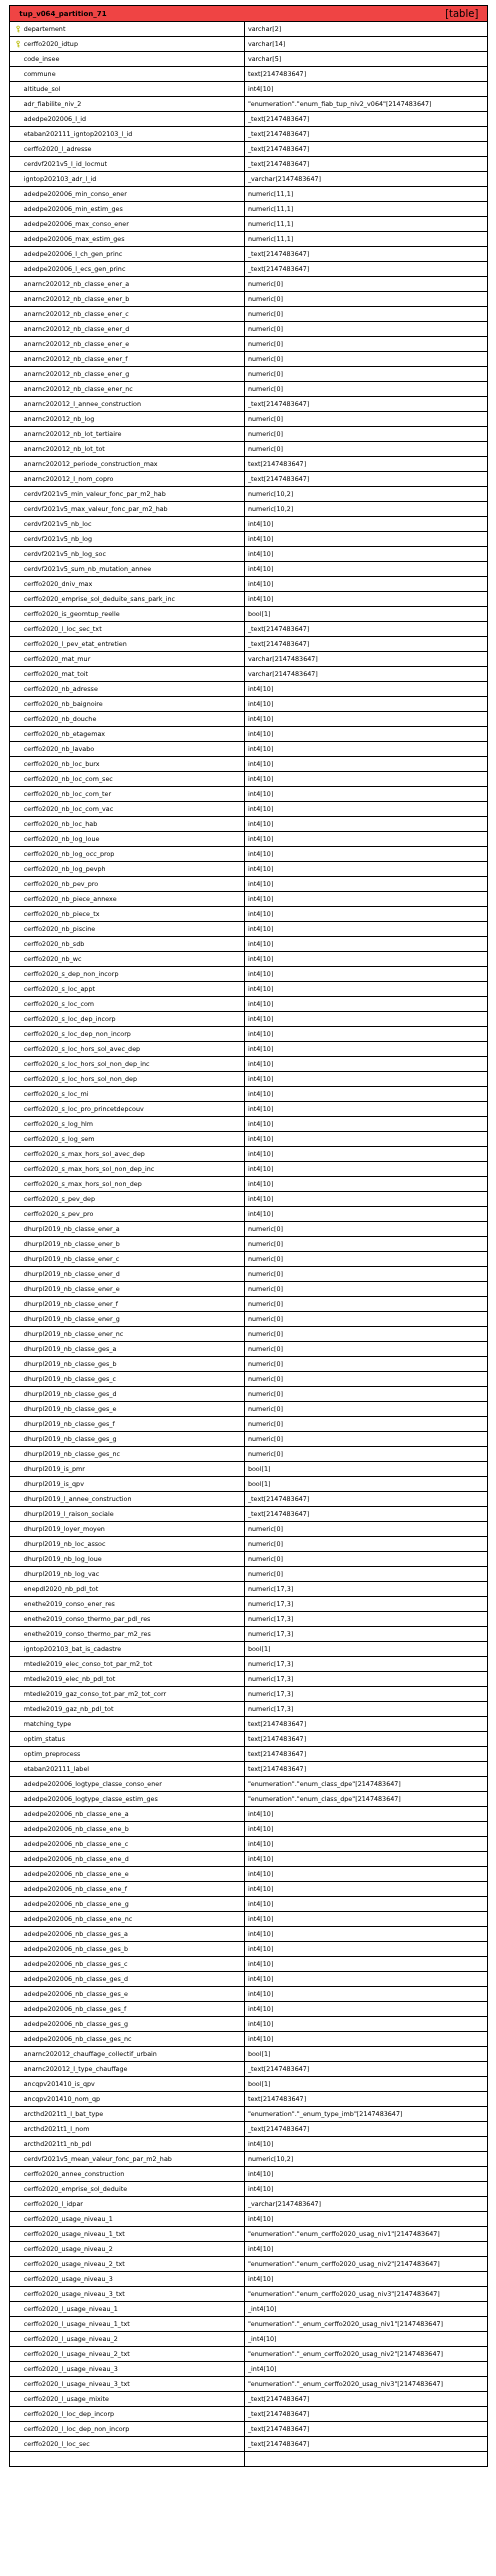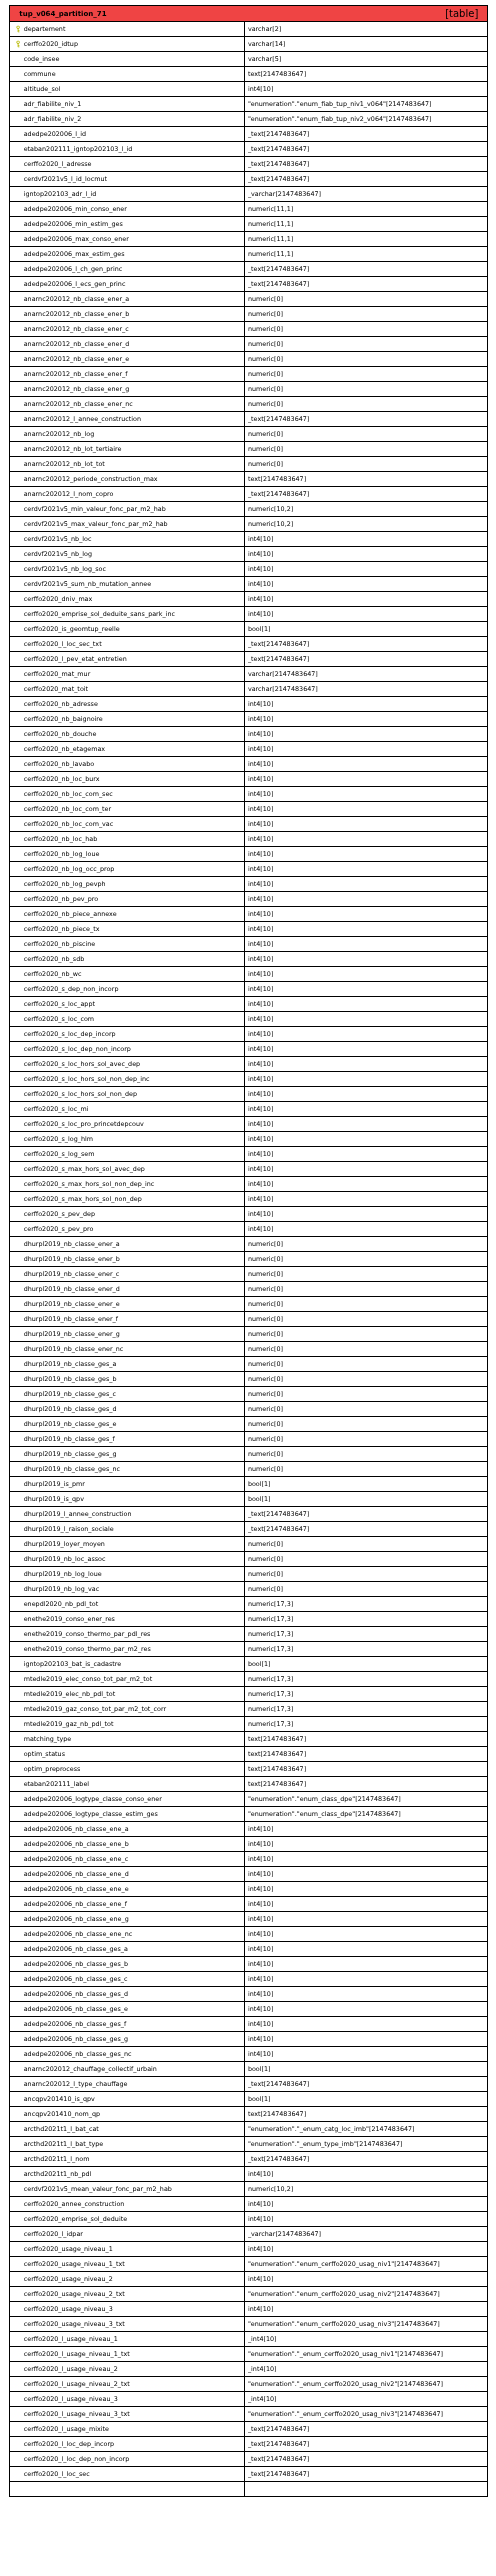--- a/index.html
+++ b/index.html
@@ -94,29 +94,20 @@
 
       <span class="nm">altitude_sol</span>
     </div>
     <div class="ctype">
       <span>int4[10]</span>
     </div>
   </div>
       <div class="crow">
     <div class="cname">
 
-      <span class="nm">adr_fiabilite_niv_1</span>
-    </div>
-    <div class="ctype">
-      <span>"enumeration"."enum_fiab_tup_niv1_v064"[2147483647]</span>
-    </div>
-  </div>
-      <div class="crow">
-    <div class="cname">
-
       <span class="nm">adr_fiabilite_niv_2</span>
     </div>
     <div class="ctype">
       <span>"enumeration"."enum_fiab_tup_niv2_v064"[2147483647]</span>
     </div>
   </div>
       <div class="crow">
     <div class="cname">
 
       <span class="nm">adedpe202006_l_id</span>
@@ -1304,29 +1295,20 @@
       <span>bool[1]</span>
     </div>
   </div>
       <div class="crow">
     <div class="cname">
 
       <span class="nm">ancqpv201410_nom_qp</span>
     </div>
     <div class="ctype">
       <span>text[2147483647]</span>
-    </div>
-  </div>
-      <div class="crow">
-    <div class="cname">
-
-      <span class="nm">arcthd2021t1_l_bat_cat</span>
-    </div>
-    <div class="ctype">
-      <span>"enumeration"."_enum_catg_loc_imb"[2147483647]</span>
     </div>
   </div>
       <div class="crow">
     <div class="cname">
 
       <span class="nm">arcthd2021t1_l_bat_type</span>
     </div>
     <div class="ctype">
       <span>"enumeration"."_enum_type_imb"[2147483647]</span>
     </div>

